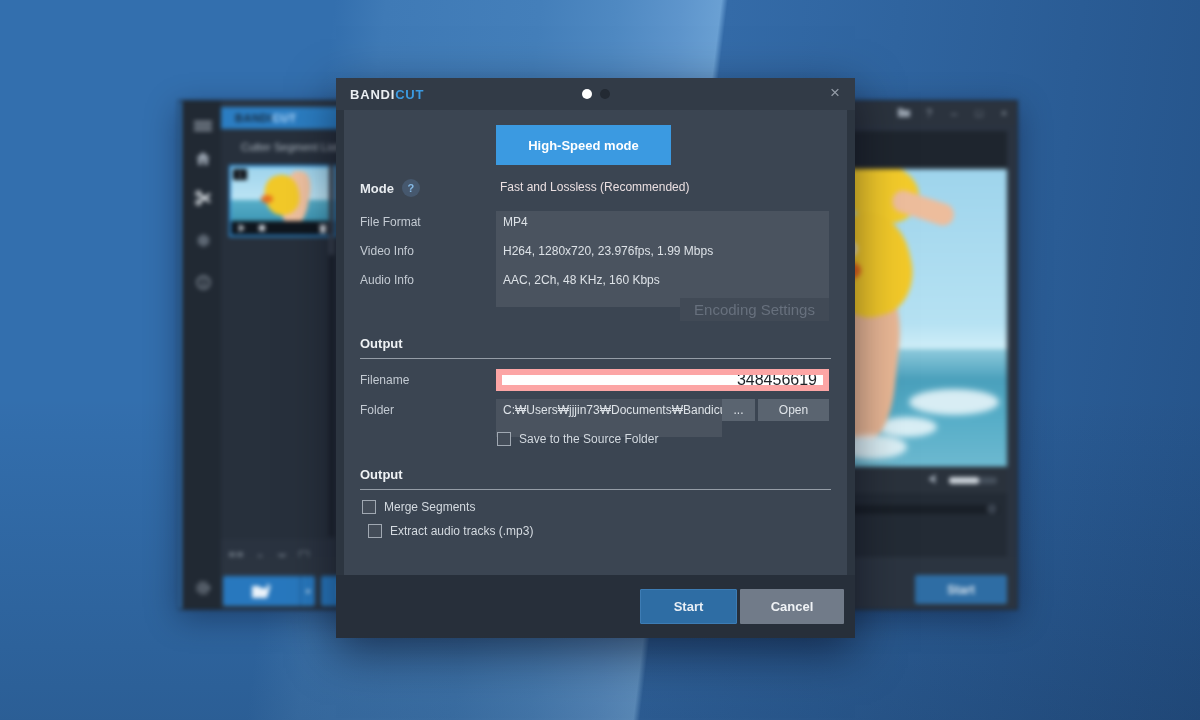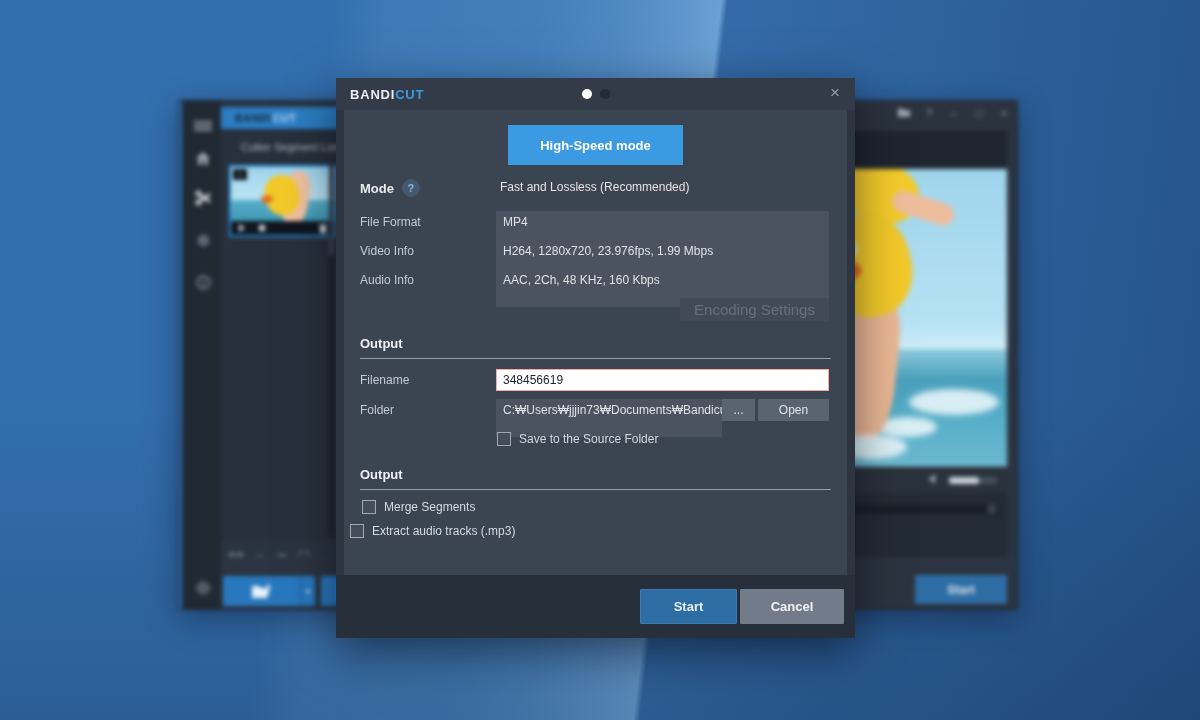--- a/index.html
+++ b/index.html
@@ -91,34 +91,34 @@
   .dlg-dots { position:absolute; left:50%; top:11px; transform:translateX(-50%); display:flex; gap:8px; }
   .dot { width:10px; height:10px; border-radius:50%; }
   .dot.on { background:#ffffff; } .dot.off { background:#232a33; }
   .dlg-close { position:absolute; right:8px; top:3px; width:24px; height:24px; color:#939ba6; font-size:17px;
     display:flex; align-items:center; justify-content:center; cursor:default; }
   .dlg-content { position:absolute; left:8px; right:8px; top:32px; height:465px; background:#3b4552; }
   .lab { position:absolute; font-size:12px; color:#c3cad2; }
   .mode-label { left:16px; top:29px; font-weight:bold; color:#e8ecf0; font-size:13px; display:flex; align-items:center; gap:8px;margin-top:40px; }
   .help-circle { width:18px; height:18px; border-radius:50%; background:#46586e; color:#85b8e4; font-size:11px; font-weight:bold;
     display:flex; align-items:center; justify-content:center; }
-  .tabs { position:absolute; left:152px; top:15px; width:393px; height:40px; display:flex;margin-left:12px; }
+  .tabs { position:absolute; left:152px; top:15px; width:393px; height:40px; display:flex; }
   .tab { height:40px; display:flex; align-items:center; justify-content:center; font-size:13px; font-weight:bold; color:#ffffff; }
   .tab.active { width:175px; background:#3b9ae1; }
   .tab.inactive { width:158px; background:#20262e; }
   .mode-desc { position:absolute; left:156px; top:70px; font-size:12px; color:#eadfe1; }
   .frow-label { position:absolute; left:16px; font-size:12px; color:#c3cad2; }
   .fbox { position:absolute; left:152px; width:333px; height:38px; background:#4a535f; color:#dde2e7; font-size:12px;
     line-height:22px; padding:0 7px; white-space:nowrap; overflow:hidden; }
   .enc-btn { position:absolute; left:336px; top:188px; width:149px; height:23px; background:#414a56; color:#67707d;
     font-size:15px; display:flex; align-items:center; justify-content:center; }
   .sec-head { position:absolute; left:16px; font-size:13px; font-weight:bold; color:#eef1f4; }
   .divider { position:absolute; left:16px; right:16px; height:1px; background:#959da7; }
-  .fn-input { position:absolute; left:152px; top:259px; width:333px; height:22px; background:#ffffff; border:1px solid #fca5a5;
-    color:#1d2126; font-size:12px; padding:0 6px; font-family:"Liberation Sans", sans-serif; }
+  .fn-input { position:absolute; left:152px; top:259px; width:333px; height:22px; background:#ffffff; border:6px solid #fca5a5;
+    color:#1d2126; font-size:16px; padding:0 6px; font-family:"Liberation Sans", sans-serif;text-align:right; }
   .folder-box { left:152px; top:289px; width:226px; }
   .small-btn { position:absolute; top:289px; height:22px; background:#5a6470; color:#dfe4e9; font-size:12px;
     display:flex; align-items:center; justify-content:center; }
   .browse-btn { left:378px; width:33px; }
   .open-btn2 { left:414px; width:71px; }
   .cb-row { position:absolute; display:flex; align-items:center; gap:8px; font-size:12px; color:#d4dae0; }
   .cb { width:14px; height:14px; border:1px solid #a0a8b2; background:#434c58; }
   .dlg-footer { position:absolute; left:0; right:0; top:497px; height:63px; background:#272f3a; }
   .f-btn { position:absolute; top:14px; height:35px; display:flex; align-items:center; justify-content:center;
     font-size:13px; font-weight:bold; border-radius:1px; }
@@ -327,21 +327,21 @@
         <span class="cb"></span>
         <span>Save to the Source Folder</span>
       </div>
 
       <div class="sec-head" style="top:357px">Output</div>
       <div class="divider" style="top:379px"></div>
       <div class="cb-row" style="left:18px; top:390px;">
         <span class="cb"></span>
         <span>Merge Segments</span>
       </div>
-      <div class="cb-row" style="left:6px; top:414px;">
+      <div class="cb-row" style="left:24px; top:414px;">
         <span class="cb"></span>
         <span>Extract audio tracks (.mp3)</span>
       </div>
     </div>
 
     <div class="dlg-footer">
       <div class="f-btn start-btn">Start</div>
       <div class="f-btn cancel-btn">Cancel</div>
     </div>
   </div>

